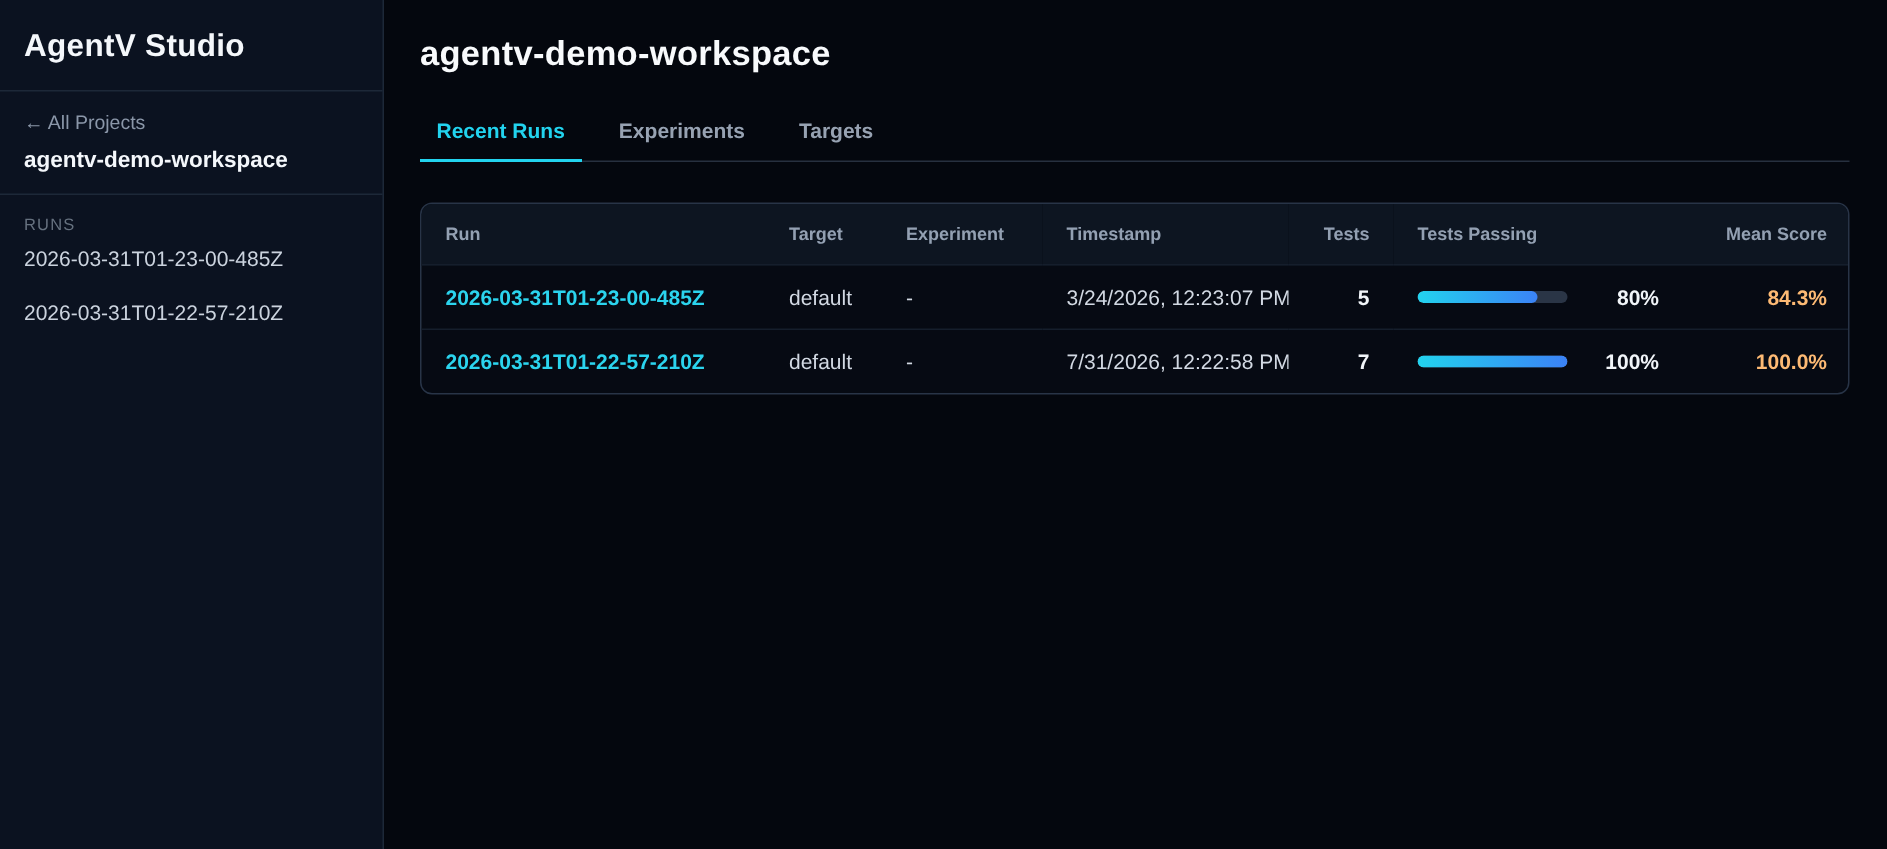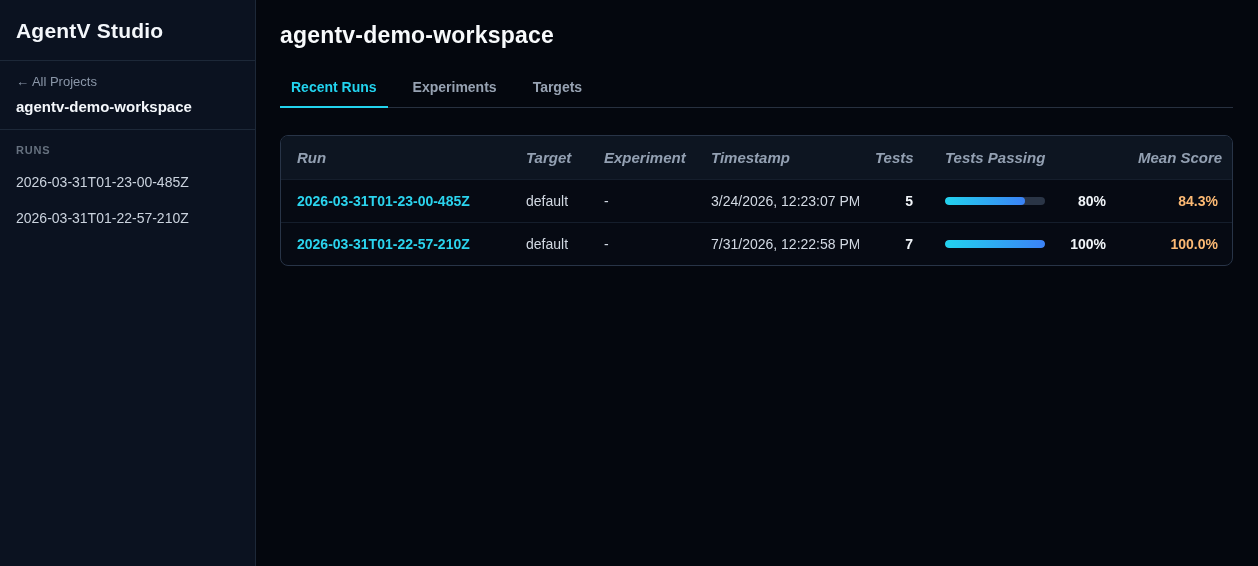--- a/index.html
+++ b/index.html
@@ -40,24 +40,24 @@
     margin-bottom: 9px;
   }
   .workspace-name {
     font-size: 15px;
     font-weight: bold;
     color: #f4f7fb;
   }
   .runs-section { padding: 14px 16px; }
   .runs-label {
     font-size: 11px;
-    font-weight: 700;
+    font-weight: 400;
     letter-spacing: 0.8px;
     color: #66717f;
-    margin-bottom: 18px;
+    margin-bottom: 8px;
   }
   .run-item {
     font-size: 14px;
     color: #cbd3de;
     margin-bottom: 20px;
     cursor: pointer;
     white-space: nowrap;
   }
 
   
@@ -103,26 +103,25 @@
     background: #060a13;
   }
   table {
     width: 100%;
     border-collapse: collapse;
     table-layout: fixed;
   }
   th {
     background: #0d1521;
     color: #93a0b2;
-    font-size: 15px;
+    font-size: 12px;
     font-weight: 600;
     text-align: left;
     padding: 13px 16px;
     white-space: nowrap;
-    font-style: italic;
   }
   td {
     font-size: 14px;
     color: #d2d9e3;
     padding: 13px 16px;
     border-top: 1px solid #151e2c;
     white-space: nowrap;
     overflow: hidden;
   }
   th.num, td.num { text-align: right; }

